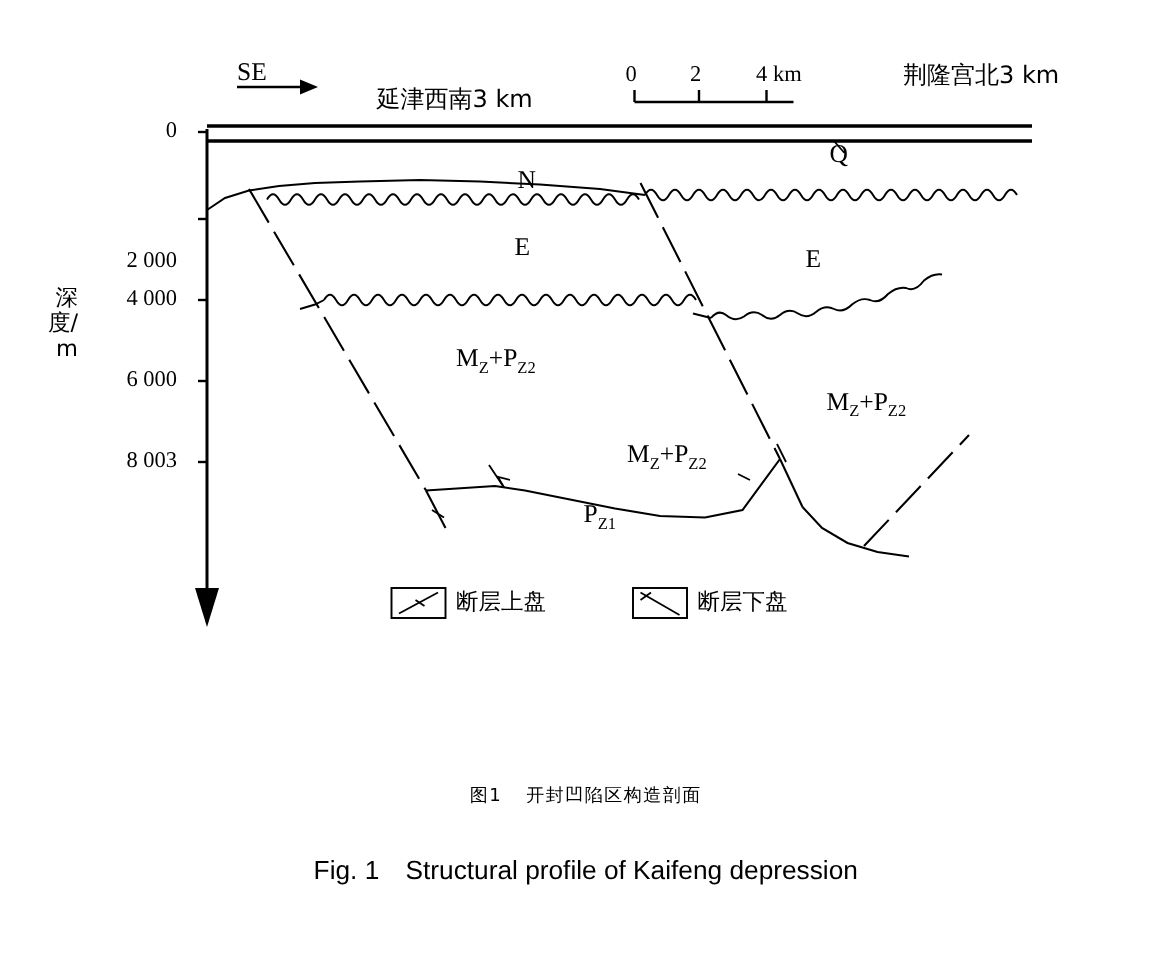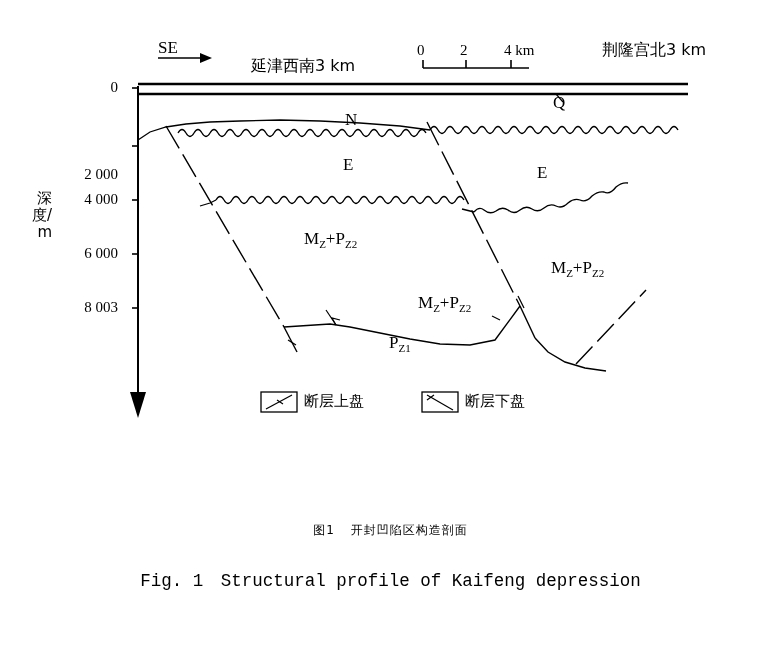--- a/index.html
+++ b/index.html
@@ -95,21 +95,21 @@
     font-family: "DejaVu Sans", sans-serif;
     font-size: 12px;
     letter-spacing: 1px;
   }
   .caption-en {
     position: absolute;
     left: 0;
     top: 568px;
     width: 781px;
     text-align: center;
-    font-family: Liberation Mono, monospace;
+    font-family: Liberation Sans, sans-serif;
     font-size: 17.5px;
   }
   .sp {
     display: inline-block;
     width: 16px;
   }
 </style>
 </head>
 <body>
 

